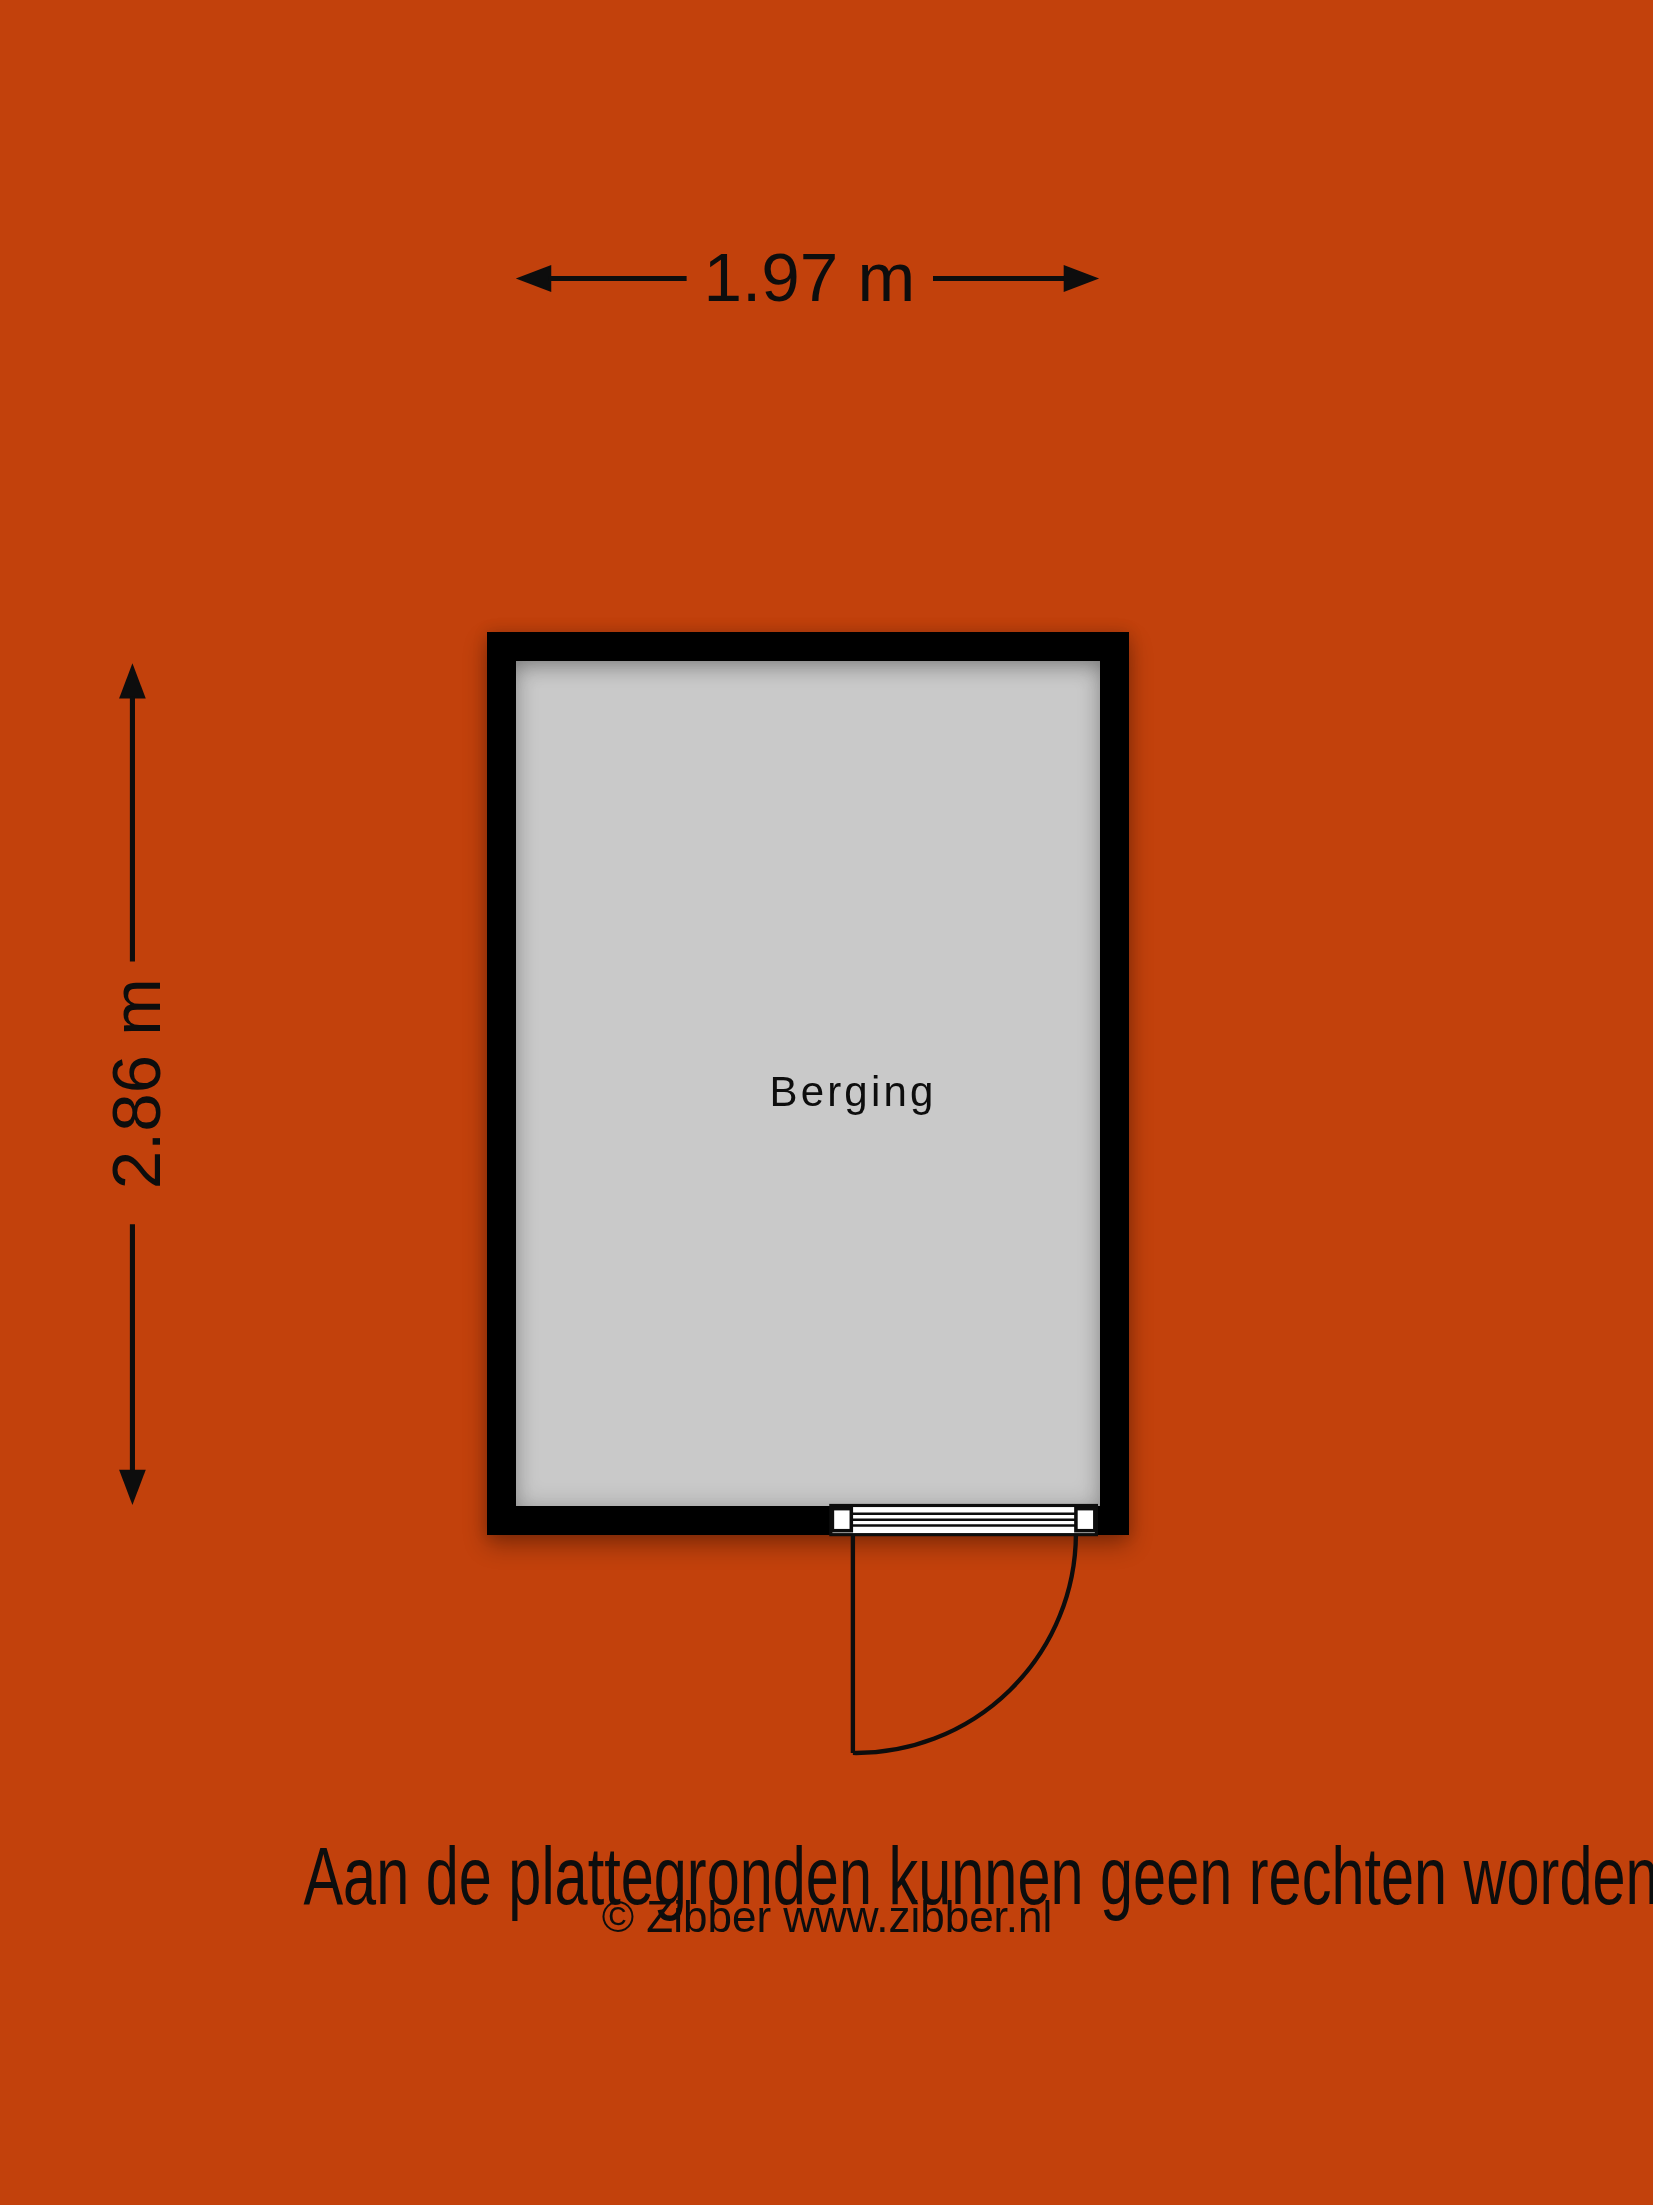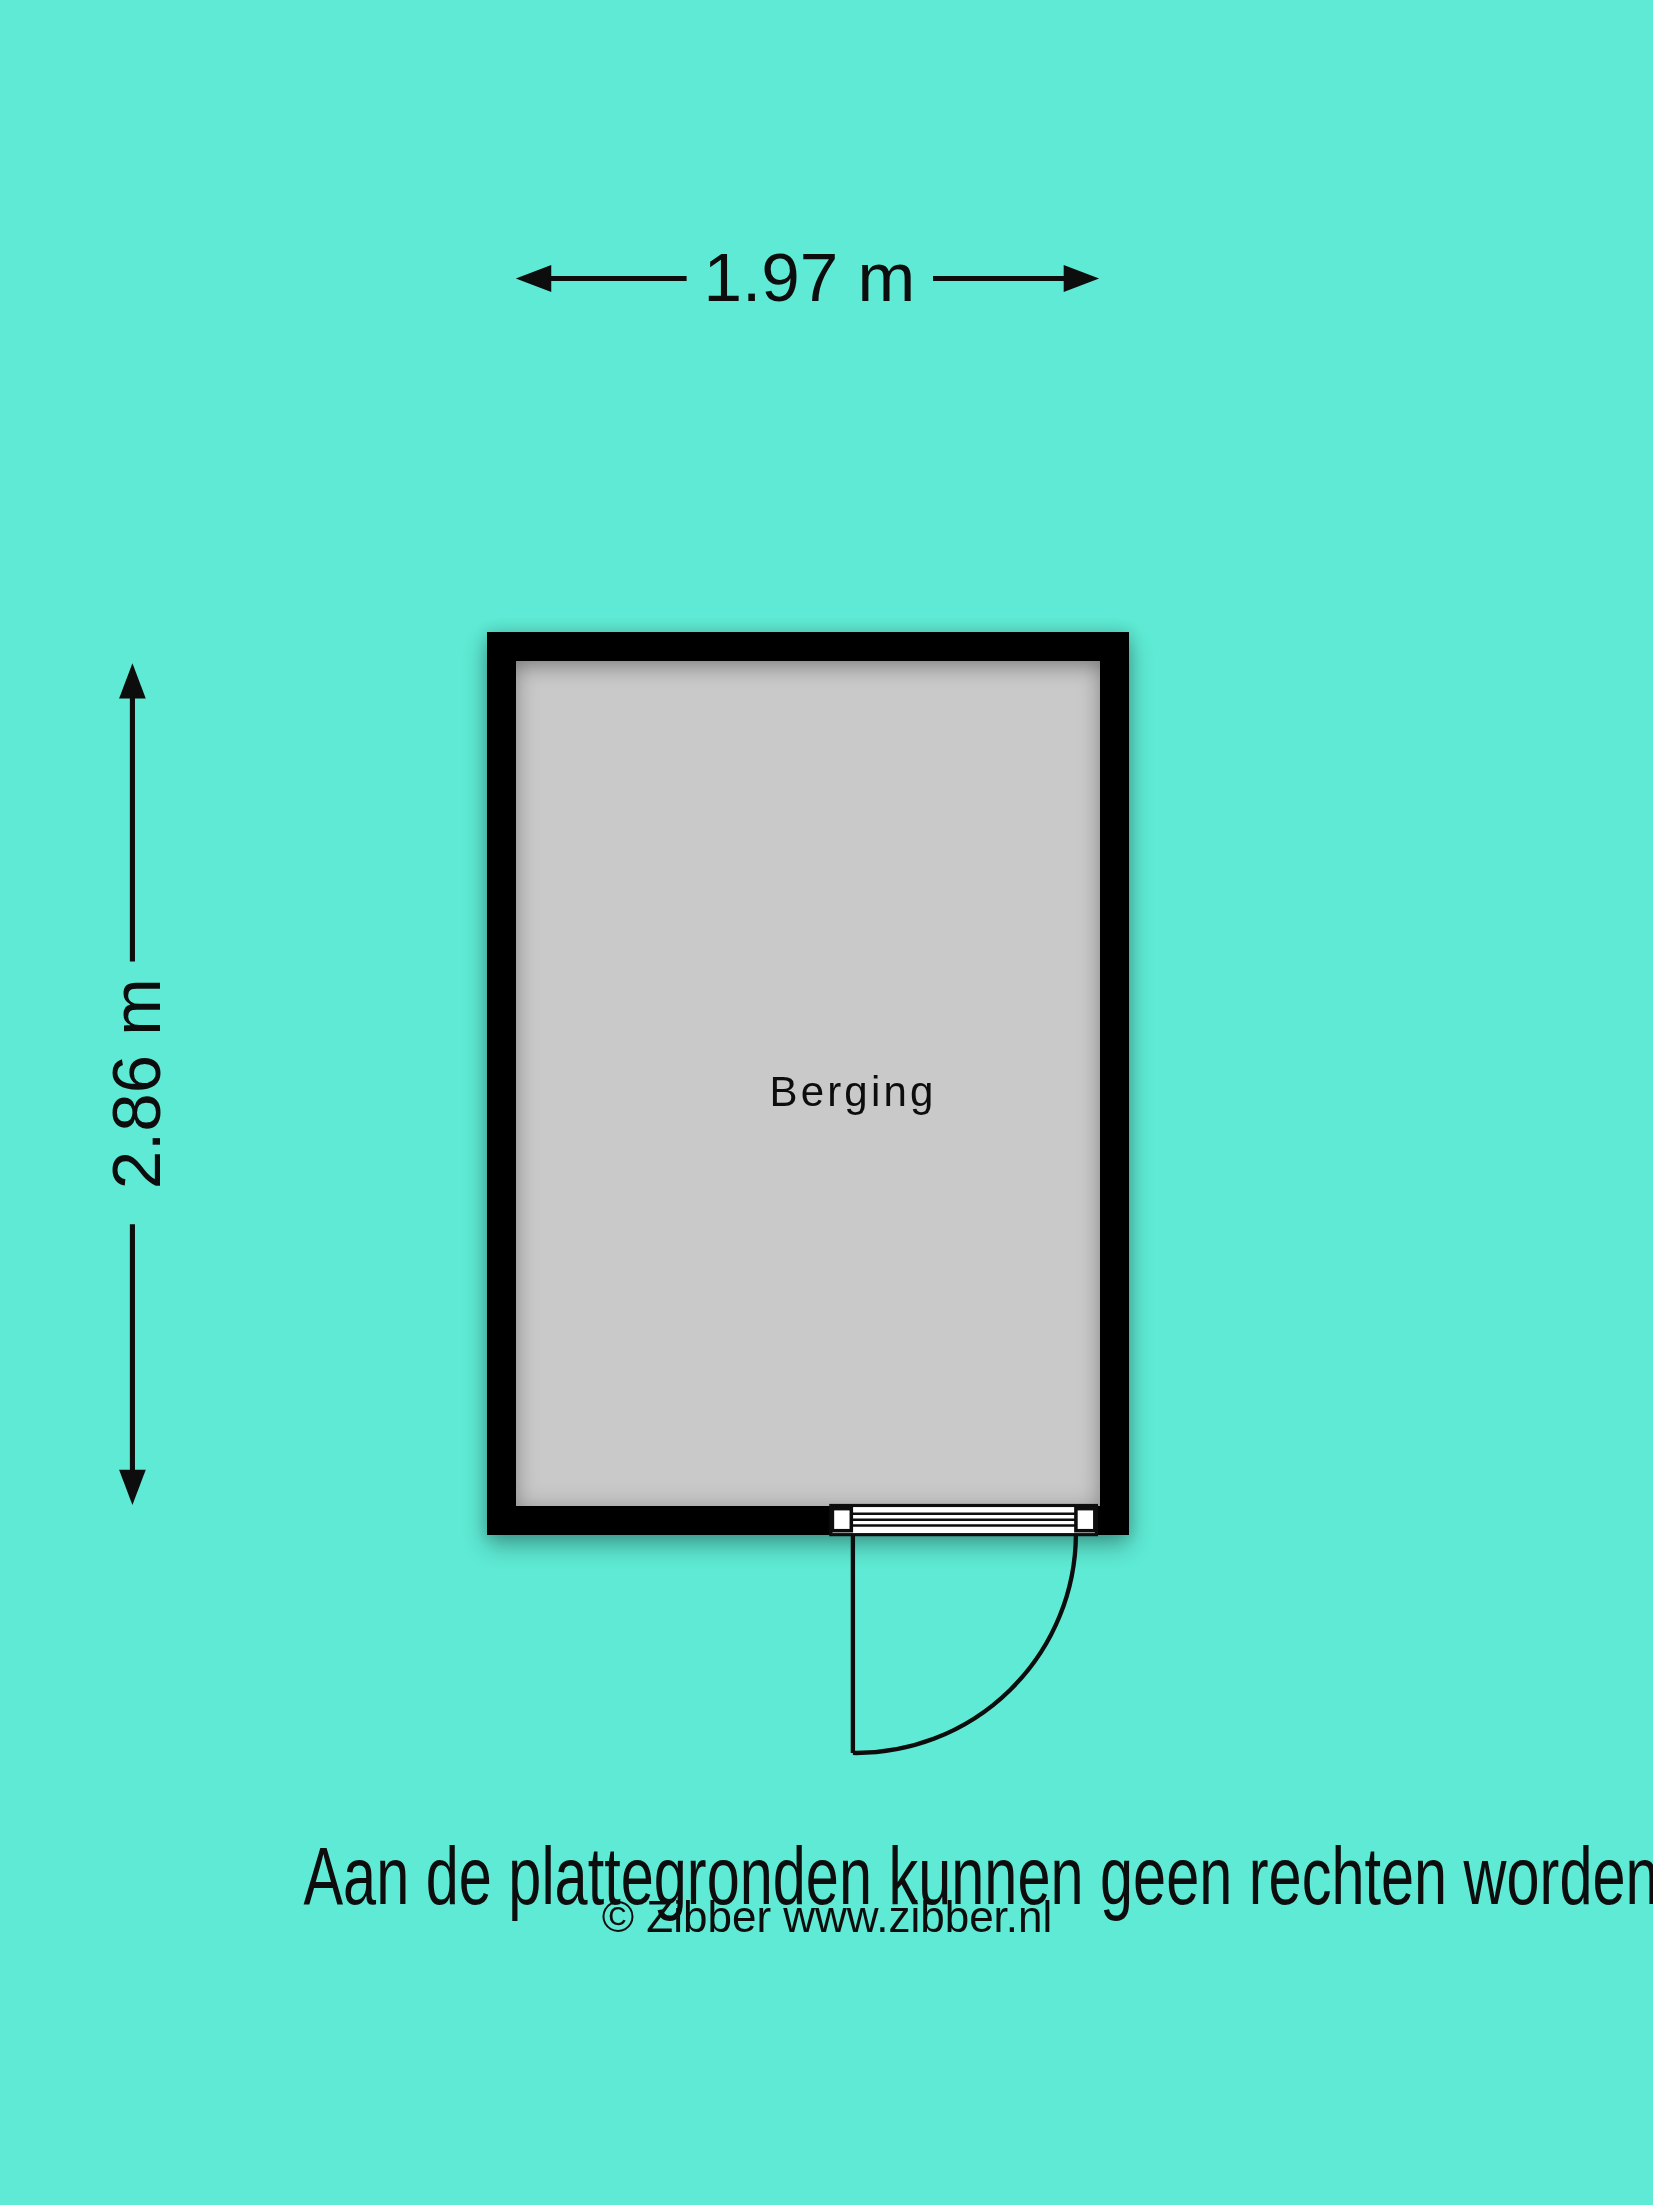--- a/index.html
+++ b/index.html
@@ -4,21 +4,21 @@
 <style>
   html, body { margin: 0; padding: 0; background: #ffffff; }
   body {
     width: 1654px; height: 2205px;
     font-family: "Liberation Sans", sans-serif;
     overflow: hidden;
   }
   #canvas {
     position: relative;
     width: 1654px; height: 2205px;
-    background: #5eead4;
+    background: #c2410c;
   }
   
   .dim-svg { position: absolute; overflow: visible; }
   .dim-line { stroke: #0d0d0d; stroke-width: 6.5; }
   .dim-head { fill: #0d0d0d; }
   .dim-text {
     fill: #0d0d0d;
     font-family: "Liberation Sans", sans-serif;
     font-size: 88px;
   }

